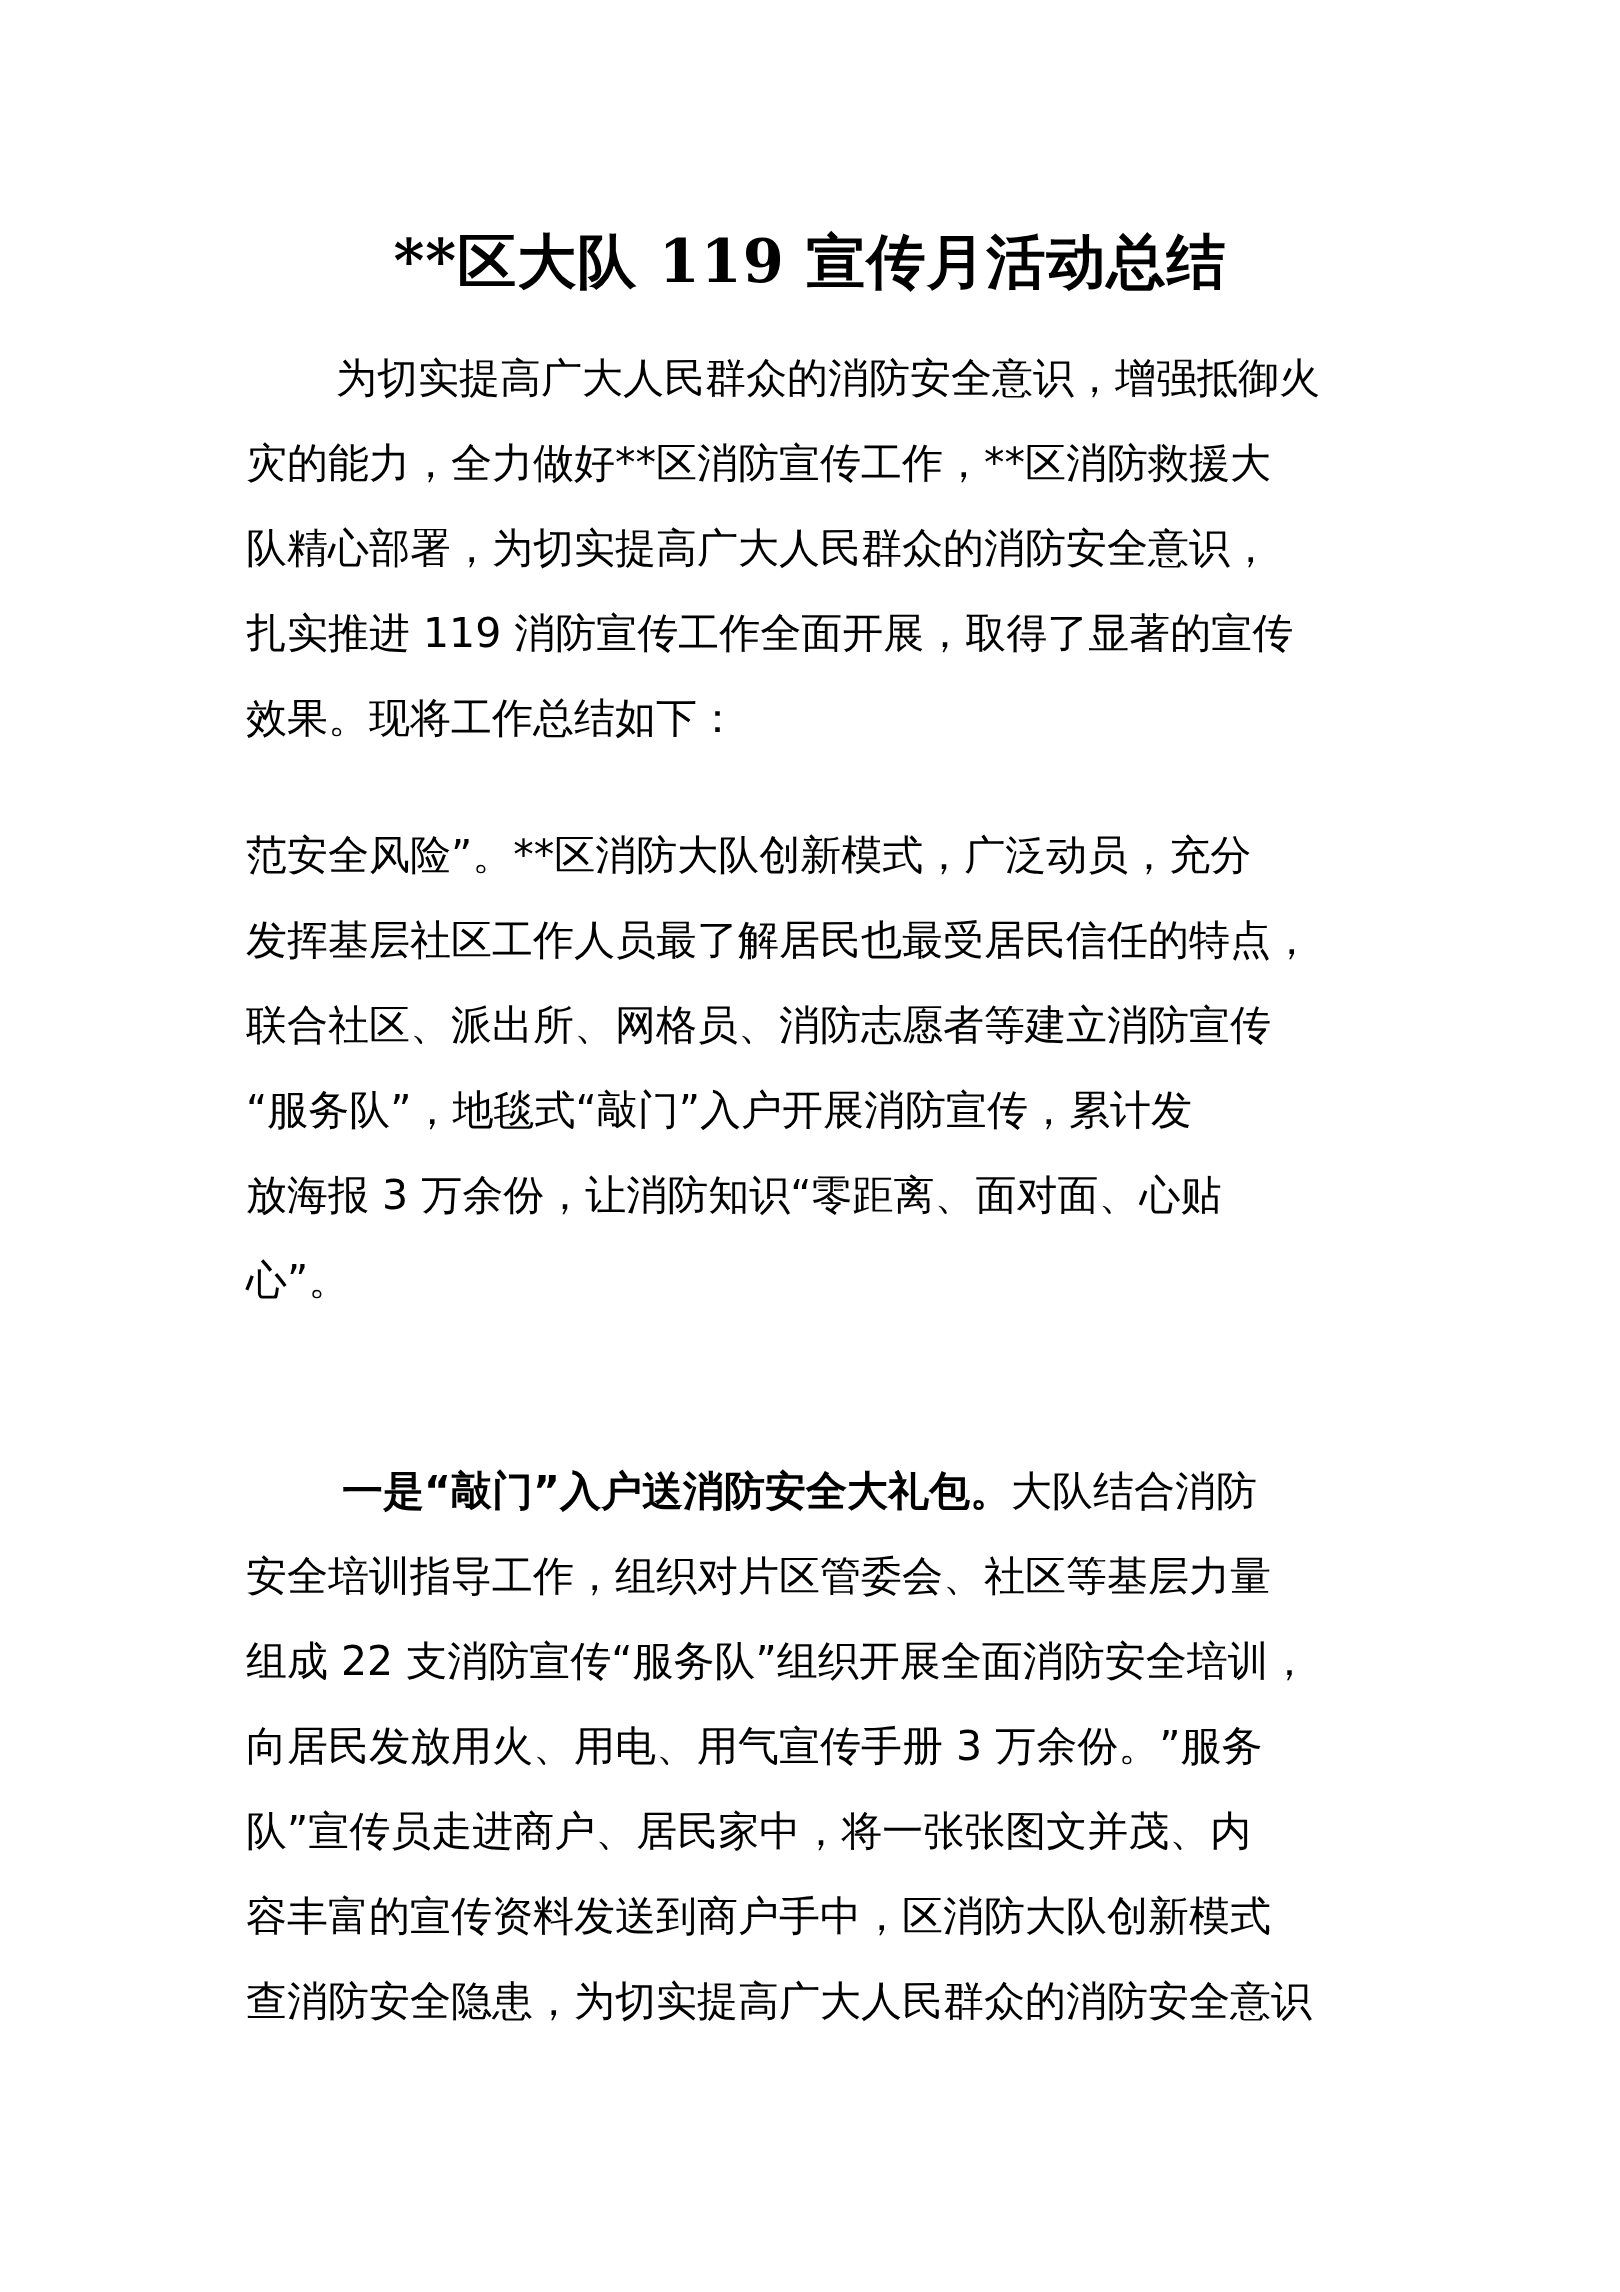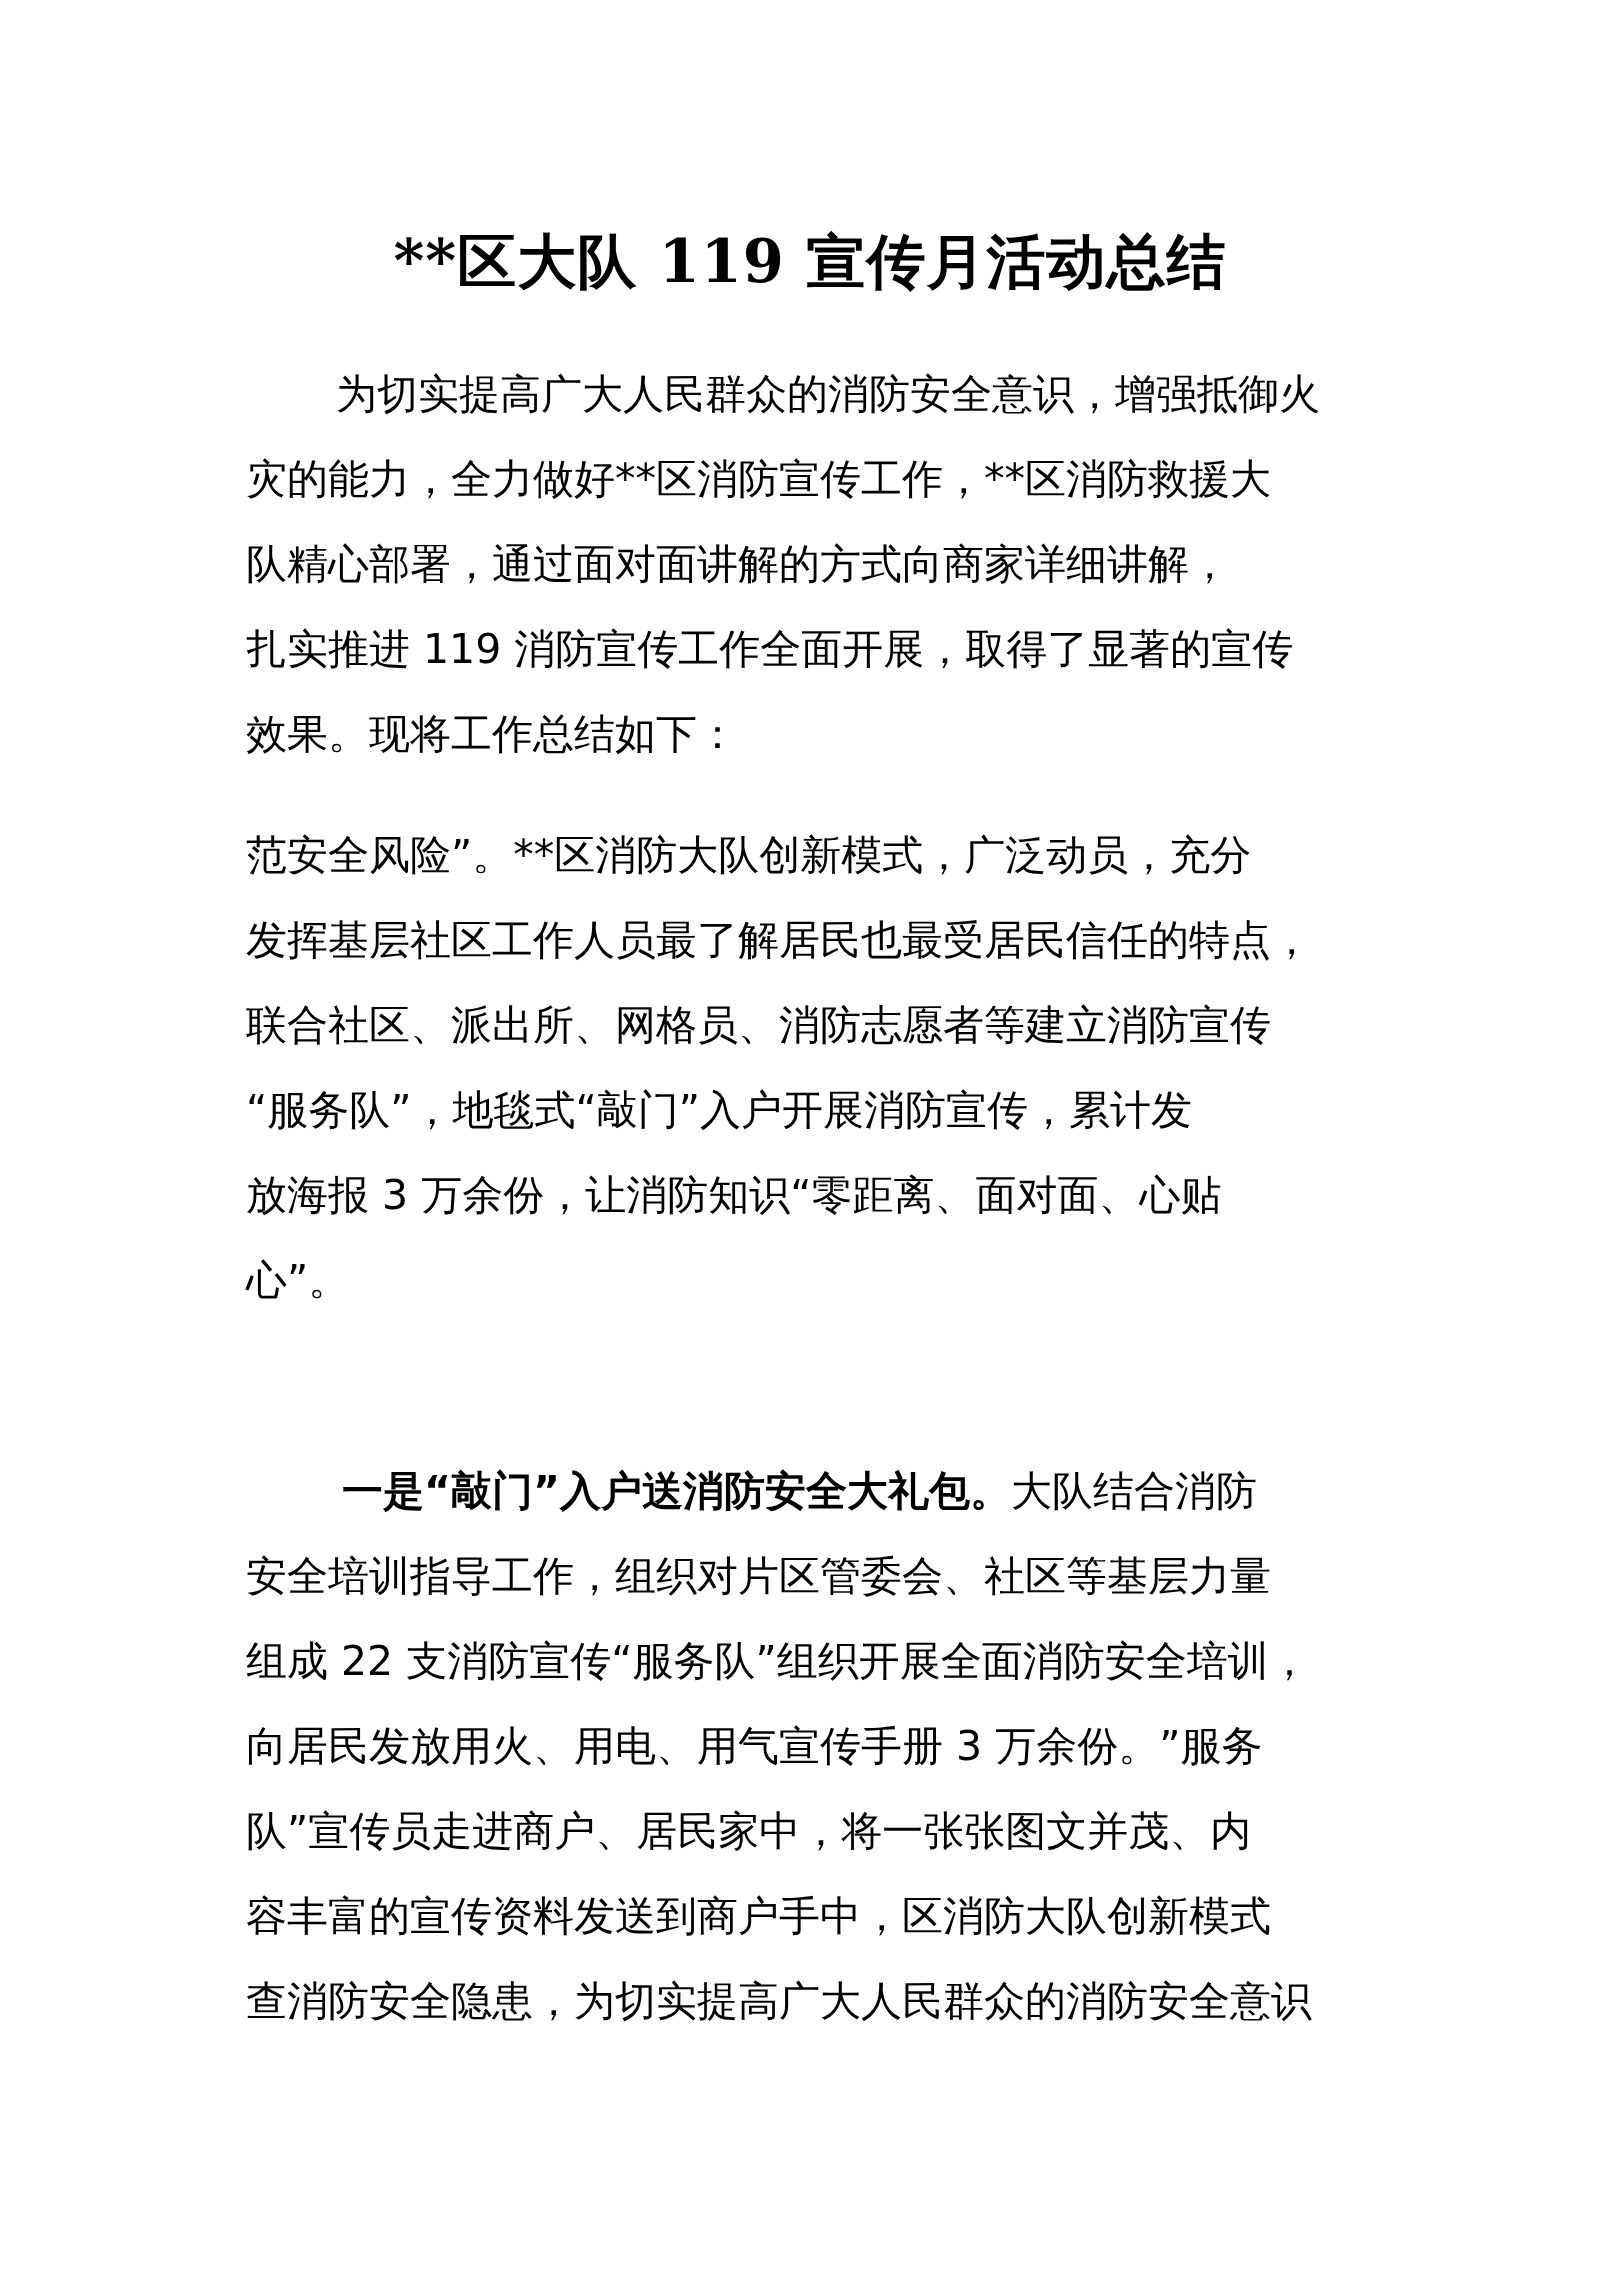--- a/index.html
+++ b/index.html
@@ -45,39 +45,39 @@
       margin: 0;
     }
     .line {
       display: block;
       white-space: nowrap;
       height: 85px;
     }
     .indent {
       padding-left: 90px;
     }
-    .p1 { top: 352px; }
+    .p1 { top: 336px; }
     .p2 { top: 813px; }
     .p3 { top: 1449px; }
     .bold-lead {
       font-weight: bold;
       margin-left: 6px;
     }
   </style>
 </head>
 <body>
 
 <div class="page">
 
   <h1 class="title">**区大队 119 宣传月活动总结</h1>
 
   <div class="body-text p1">
     <span class="line indent">为切实提高广大人民群众的消防安全意识，增强抵御火</span>
     <span class="line">灾的能力，全力做好**区消防宣传工作，**区消防救援大</span>
-    <span class="line">队精心部署，通过面对面讲解的方式向商家详细讲解，</span>
+    <span class="line">队精心部署，为切实提高广大人民群众的消防安全意识，</span>
     <span class="line">扎实推进 119 消防宣传工作全面开展，取得了显著的宣传</span>
     <span class="line">效果。现将工作总结如下：</span>
   </div>
 
   <div class="body-text p2">
     <span class="line">范安全风险”。**区消防大队创新模式，广泛动员，充分</span>
     <span class="line">发挥基层社区工作人员最了解居民也最受居民信任的特点，</span>
     <span class="line">联合社区、派出所、网格员、消防志愿者等建立消防宣传</span>
     <span class="line">“服务队”，地毯式“敲门”入户开展消防宣传，累计发</span>
     <span class="line">放海报 3 万余份，让消防知识“零距离、面对面、心贴</span>

